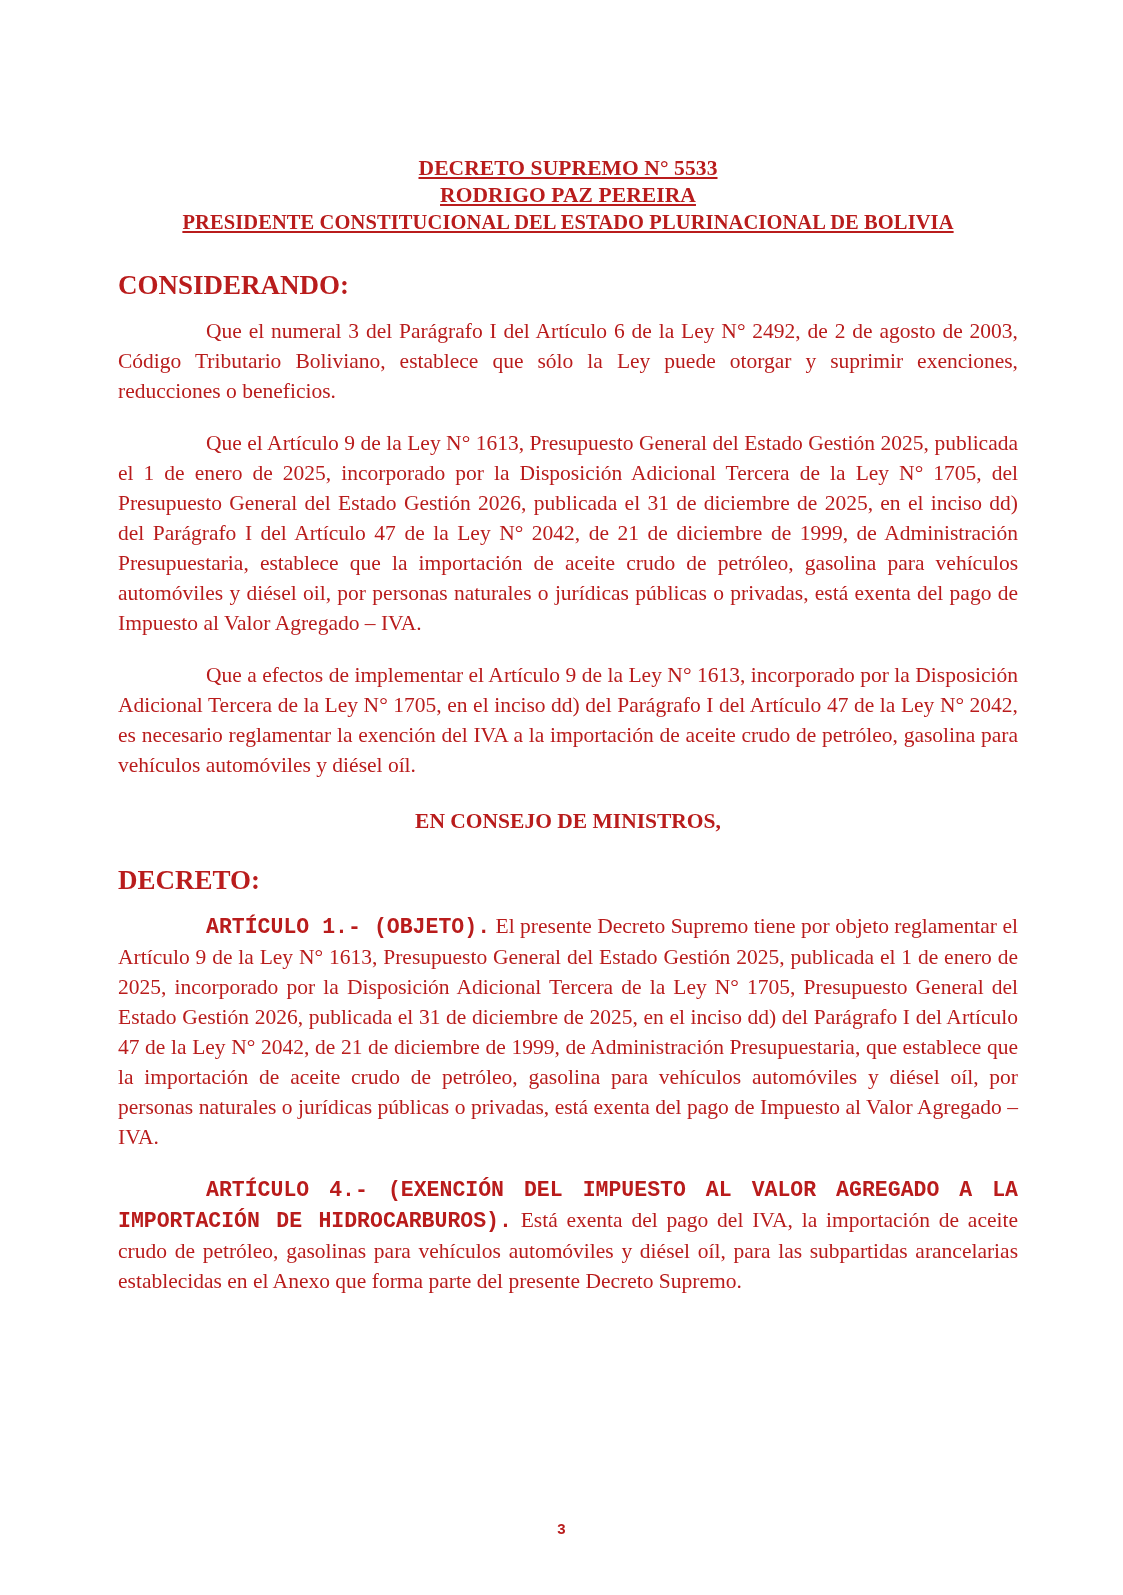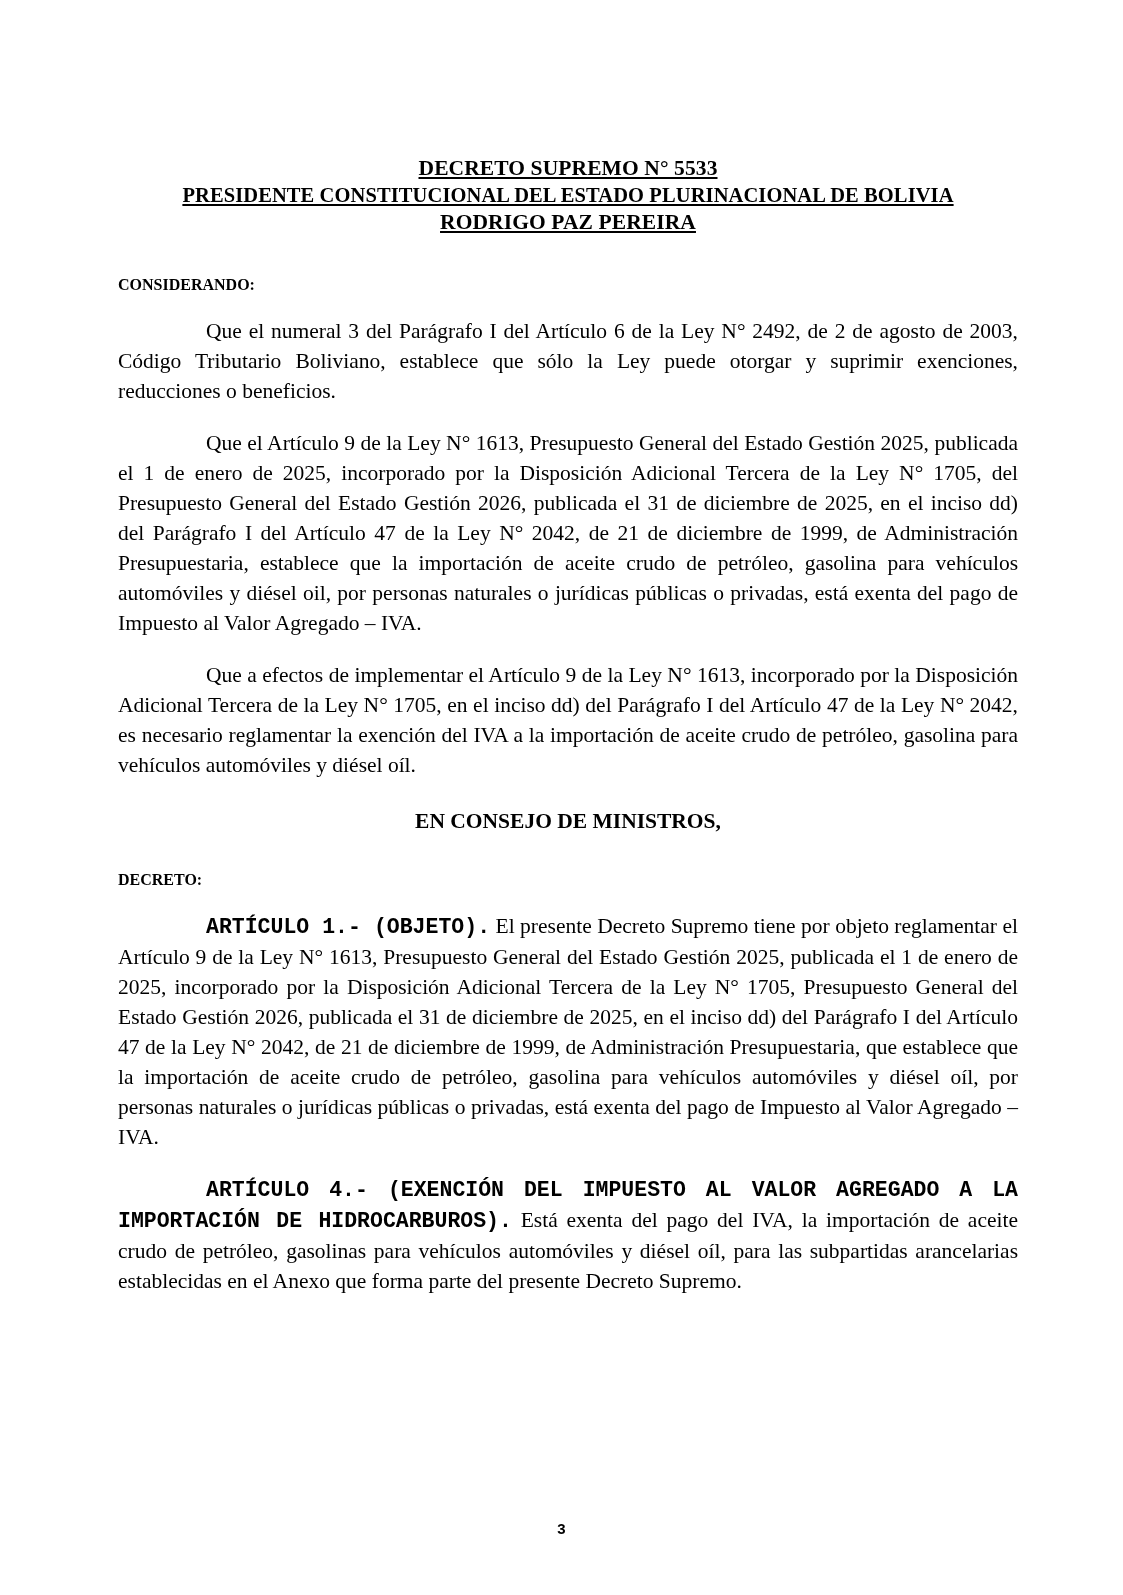--- a/index.html
+++ b/index.html
@@ -8,21 +8,21 @@
     background: #ffffff;
   }
   .page {
     position: relative;
     width: 1123px;
     height: 1595px;
     margin: 0 auto;
     background: #ffffff;
     overflow: hidden;
     font-family: "Liberation Serif", "DejaVu Serif", serif;
-    color: #000000;
+    color: #b91c1c;
   }
   .content {
     position: absolute;
     left: 118px;
     top: 155px;
     width: 900px;
   }
 
   
   .title-block {
@@ -40,21 +40,21 @@
     text-decoration: underline;
     text-underline-offset: 2px;
   }
   .title-line-3 {
     font-size: 20.5px;
   }
 
   
   .heading-left {
     font-weight: bold;
-    font-size: 16px;
+    font-size: 27px;
     line-height: 30px;
     margin-top: 26px;
     margin-bottom: 16px;
   }
   .heading-center {
     font-weight: bold;
     font-size: 21.5px;
     line-height: 30px;
     text-align: center;
     margin-top: 26px;
@@ -88,22 +88,22 @@
   }
 </style>
 </head>
 <body>
 
 <div class="page">
   <div class="content">
 
     <div class="title-block">
       <div class="title-line"><span class="u">DECRETO SUPREMO N° 5533</span></div>
+      <div class="title-line"><span class="u">RODRIGO PAZ PEREIRA</span></div>
       <div class="title-line title-line-3"><span class="u">PRESIDENTE CONSTITUCIONAL DEL ESTADO PLURINACIONAL DE BOLIVIA</span></div>
-      <div class="title-line"><span class="u">RODRIGO PAZ PEREIRA</span></div>
     </div>
 
     <div class="heading-left">CONSIDERANDO:</div>
 
     <p class="body">Que el numeral 3 del Parágrafo I del Artículo 6 de la Ley N° 2492, de 2 de agosto de 2003, Código Tributario Boliviano, establece que sólo la Ley puede otorgar y suprimir exenciones, reducciones o beneficios.</p>
     <p class="body">Que el Artículo 9 de la Ley N° 1613, Presupuesto General del Estado Gestión 2025, publicada el 1 de enero de 2025, incorporado por la Disposición Adicional Tercera de la Ley N° 1705, del Presupuesto General del Estado Gestión 2026, publicada el 31 de diciembre de 2025, en el inciso dd) del Parágrafo I del Artículo 47 de la Ley N° 2042, de 21 de diciembre de 1999, de Administración Presupuestaria, establece que la importación de aceite crudo de petróleo, gasolina para vehículos automóviles y diésel oil, por personas naturales o jurídicas públicas o privadas, está exenta del pago de Impuesto al Valor Agregado – IVA.</p>
     <p class="body">Que a efectos de implementar el Artículo 9 de la Ley N° 1613, incorporado por la Disposición Adicional Tercera de la Ley N° 1705, en el inciso dd) del Parágrafo I del Artículo 47 de la Ley N° 2042, es necesario reglamentar la exención del IVA a la importación de aceite crudo de petróleo, gasolina para vehículos automóviles y diésel oíl.</p>
 
     <div class="heading-center">EN CONSEJO DE MINISTROS,</div>
 

